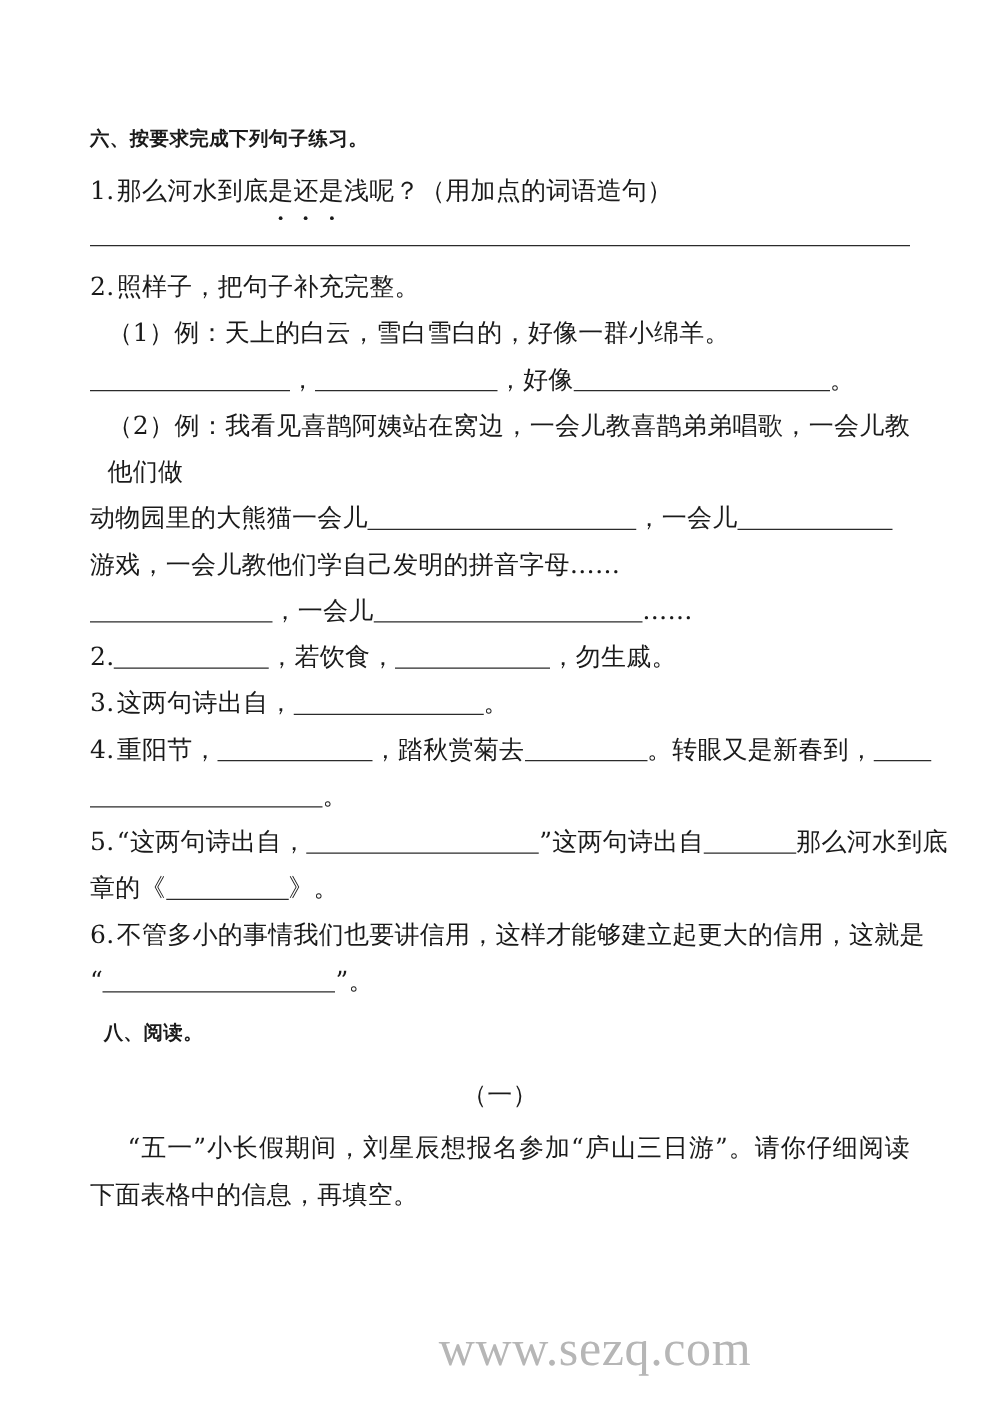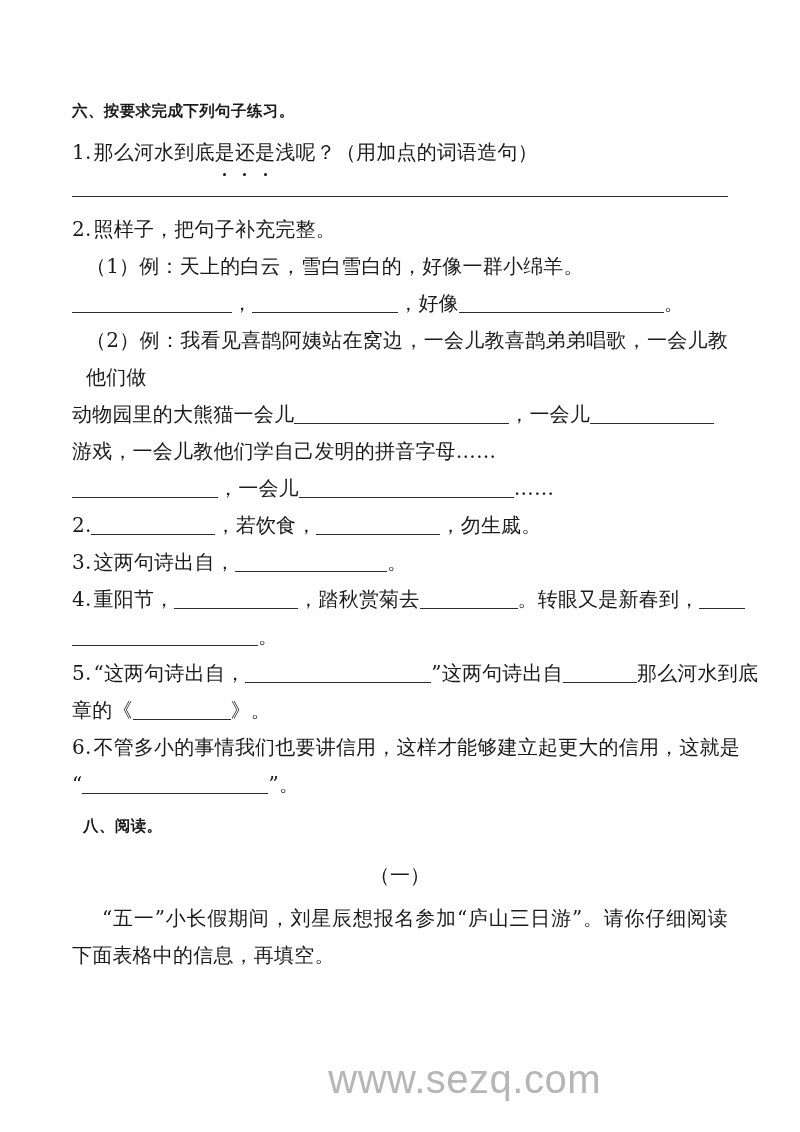--- a/index.html
+++ b/index.html
@@ -90,21 +90,21 @@
   .b-w146  { width: 146px; }
   .b-w205  { width: 205px; }
 
   .sep { display: inline-block; width: 2px; }
 
   
   .watermark {
     position: absolute;
     right: 38px;
     bottom: 30px;
-    font-family: Liberation Sans, sans-serif;
+    font-family: Liberation Serif, serif;
     font-size: 40px;
     letter-spacing: 0.5px;
     color: #b6b6b6;
     user-select: none;
     white-space: nowrap;
   }
 </style>
 </head>
 <body>
 

